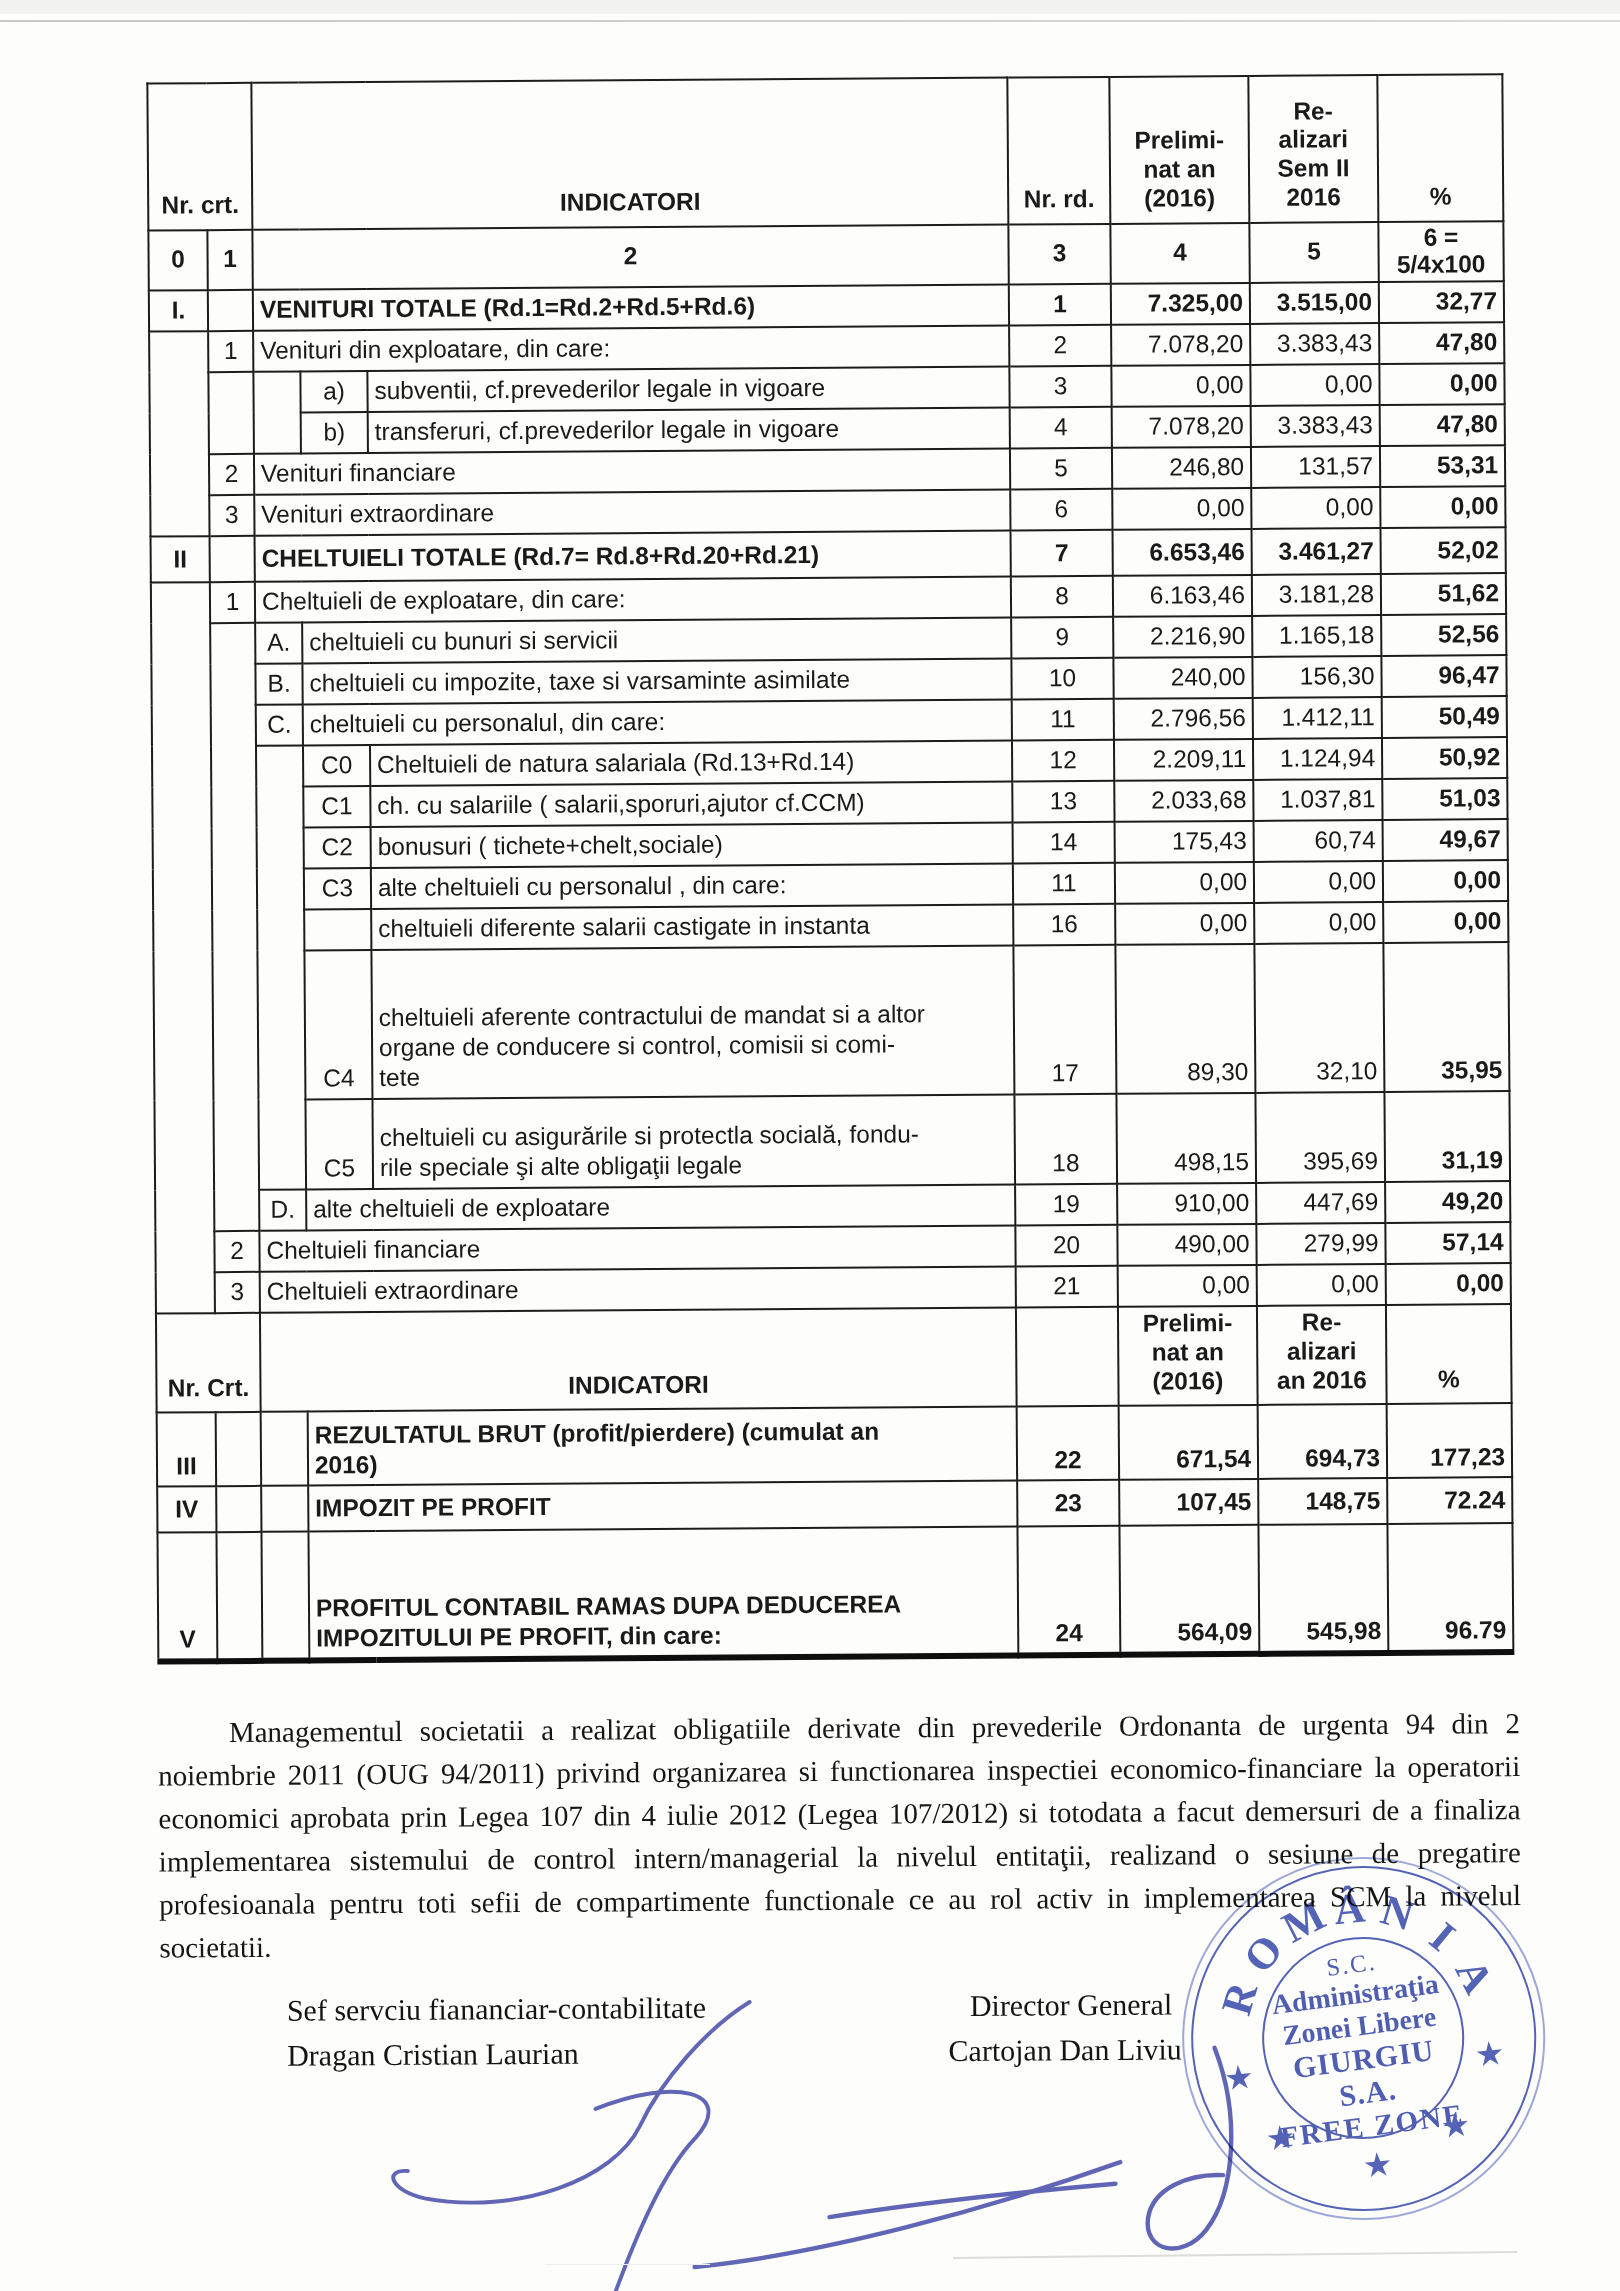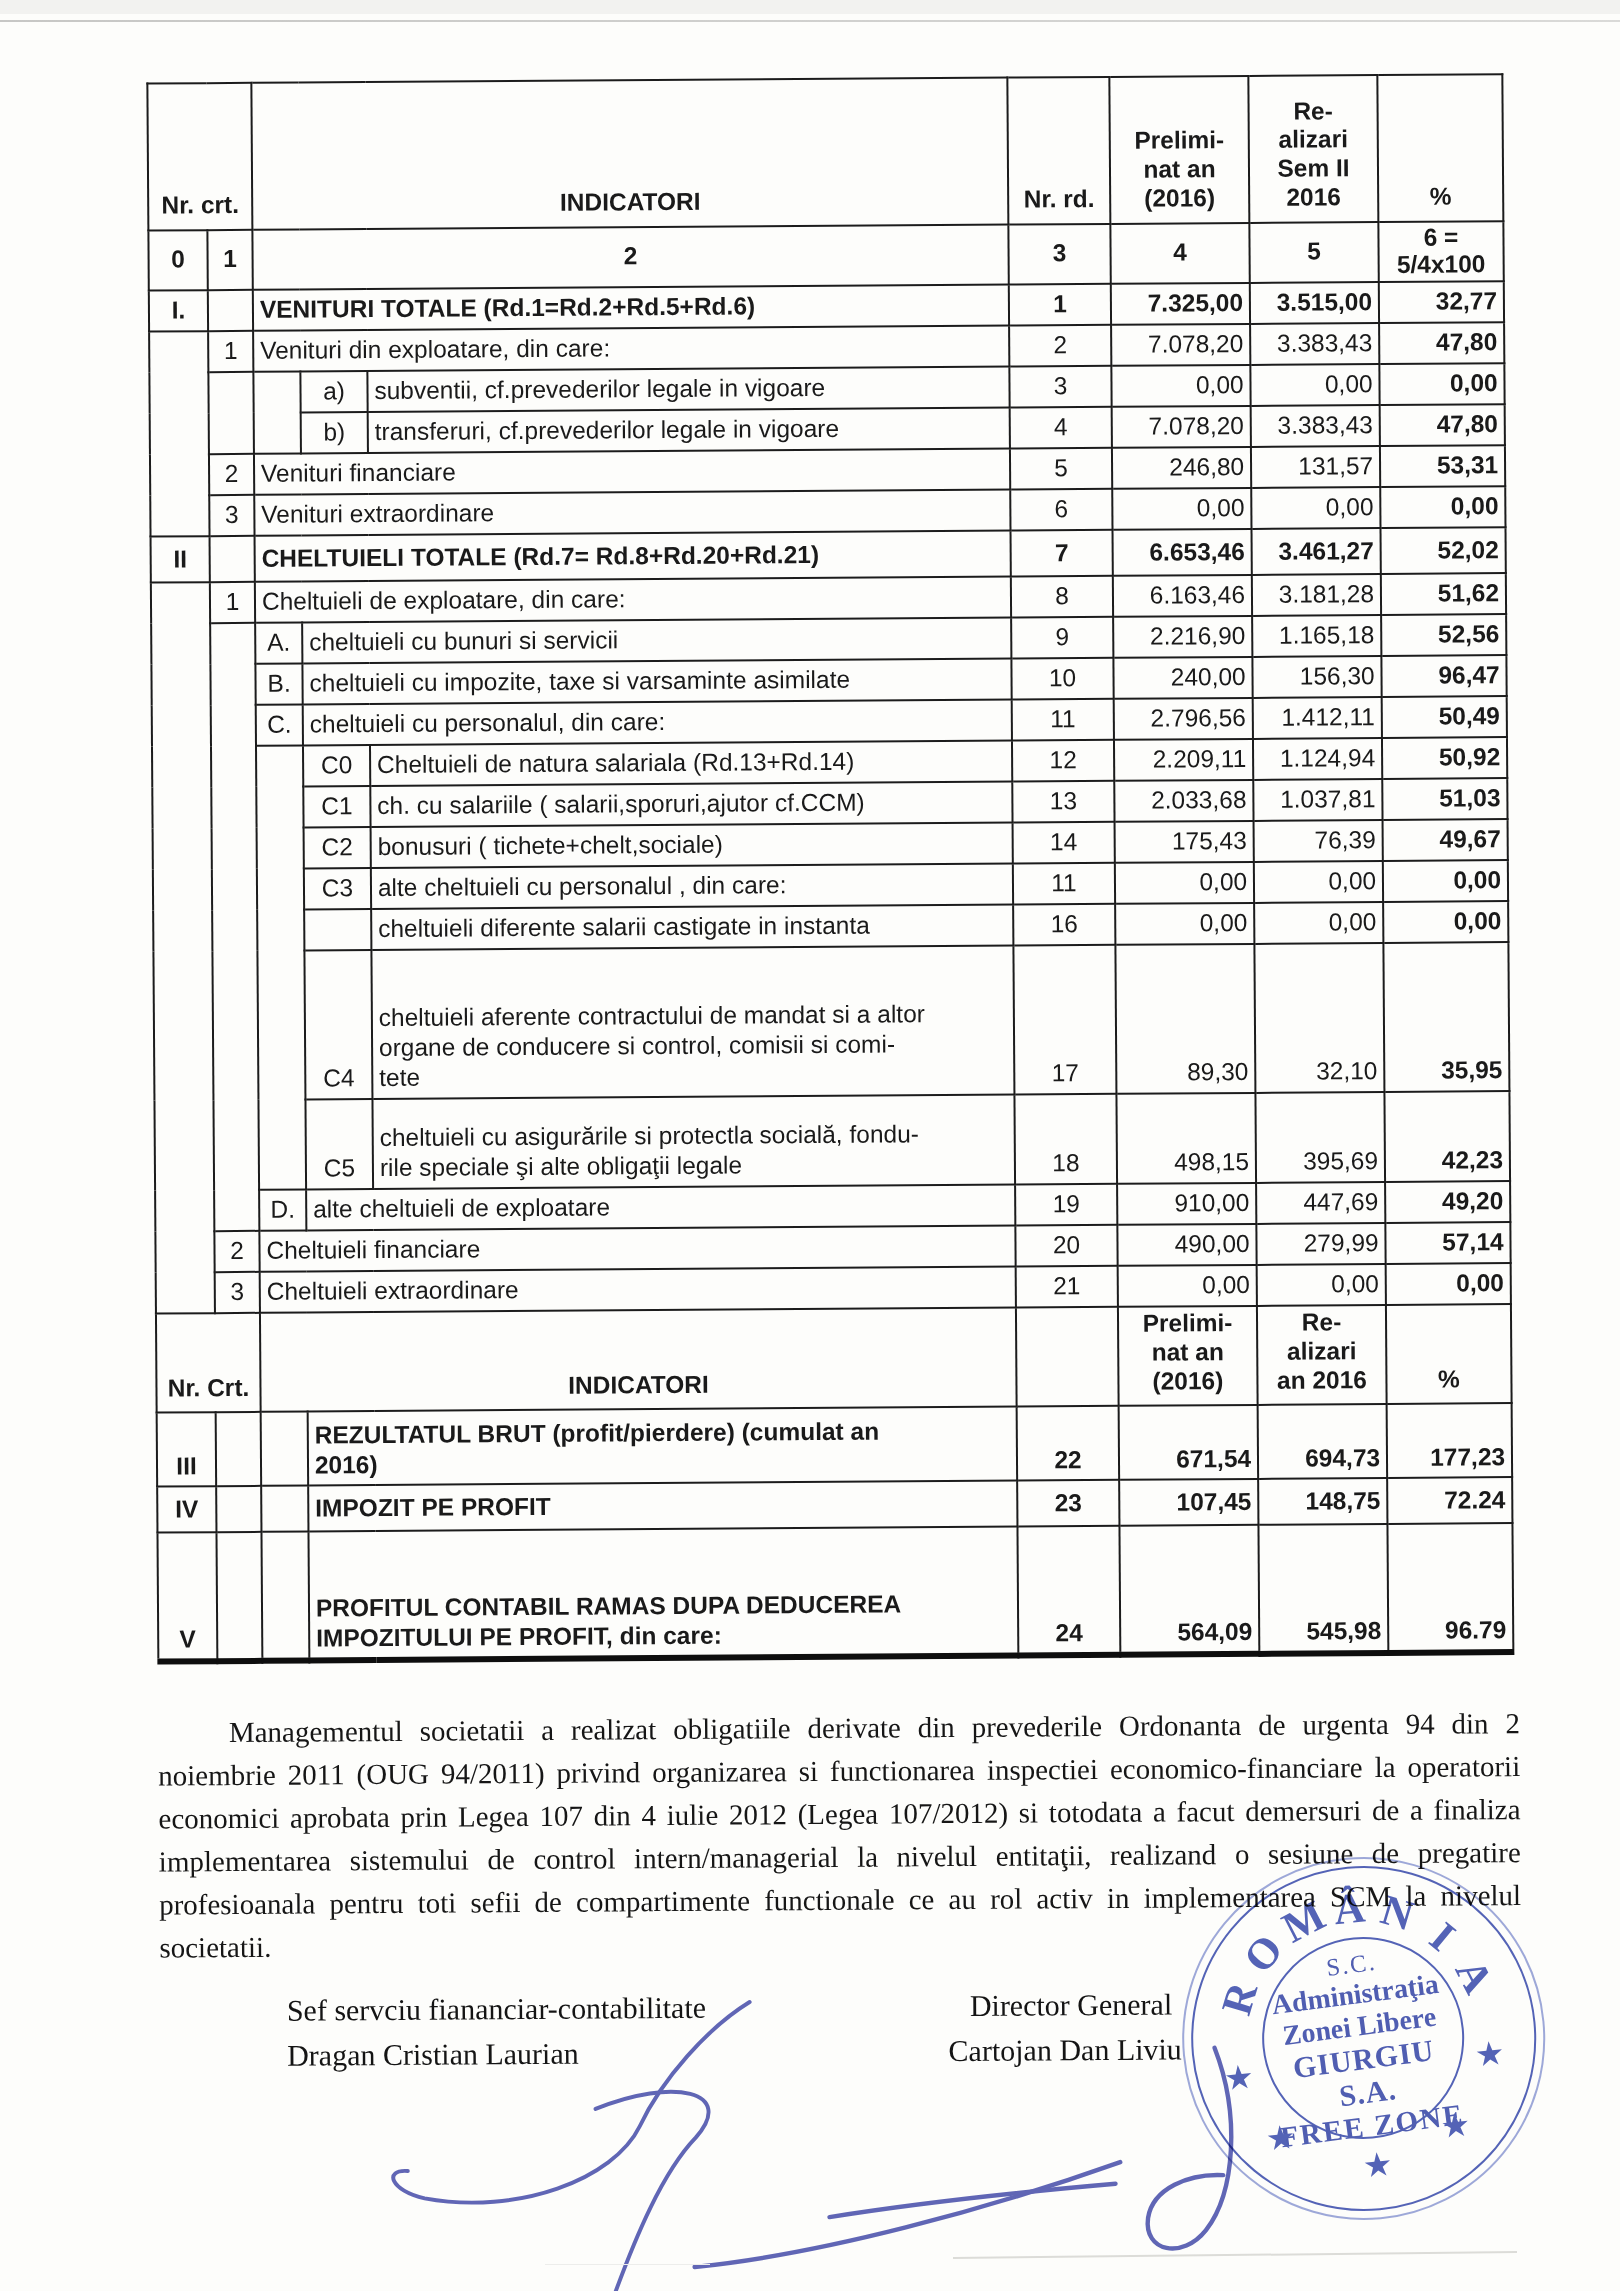--- a/index.html
+++ b/index.html
@@ -219,21 +219,21 @@
             <td class="nrd">13</td>
             <td class="num">2.033,68</td>
             <td class="num">1.037,81</td>
             <td class="pct">51,03</td>
           </tr>
           <tr class="r-std">
             <td class="cod">C2</td>
             <td class="txt">bonusuri ( tichete+chelt,sociale)</td>
             <td class="nrd">14</td>
             <td class="num">175,43</td>
-            <td class="num">76,39</td>
+            <td class="num">60,74</td>
             <td class="pct">49,67</td>
           </tr>
           <tr class="r-std">
             <td class="cod">C3</td>
             <td class="txt">alte cheltuieli cu personalul , din care:</td>
             <td class="nrd">11</td>
             <td class="num">0,00</td>
             <td class="num">0,00</td>
             <td class="pct">0,00</td>
           </tr>
@@ -255,21 +255,21 @@
             <td class="num">32,10</td>
             <td class="pct">35,95</td>
           </tr>
           <tr class="r-c5 vb">
             <td class="cod">C5</td>
             <td class="txt">cheltuieli cu asigurările si protectla socială, fondu-
 rile speciale şi alte obligaţii legale</td>
             <td class="nrd">18</td>
             <td class="num">498,15</td>
             <td class="num">395,69</td>
-            <td class="pct">42,23</td>
+            <td class="pct">31,19</td>
           </tr>
           <tr class="r-std">
             <td class="let">D.</td>
             <td colspan="2" class="txt">alte cheltuieli de exploatare</td>
             <td class="nrd">19</td>
             <td class="num">910,00</td>
             <td class="num">447,69</td>
             <td class="pct">49,20</td>
           </tr>
           <tr class="r-std">

